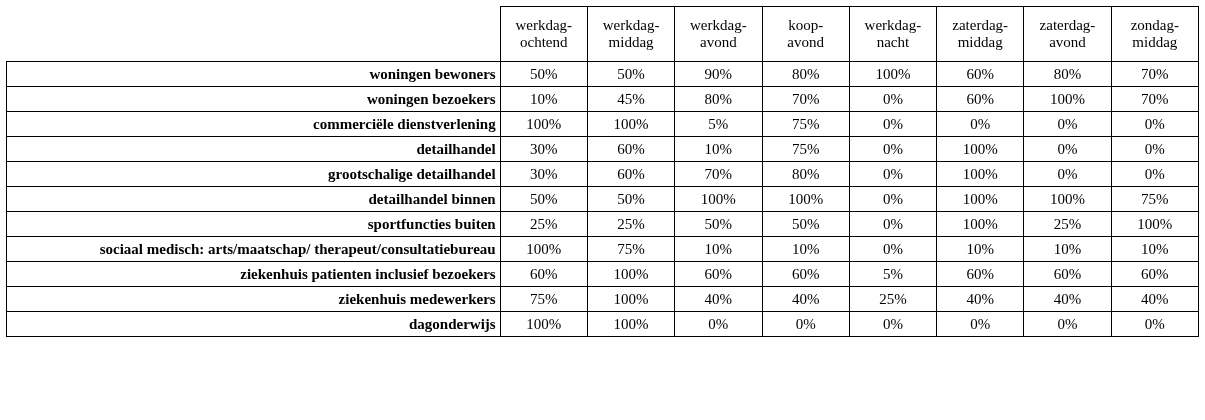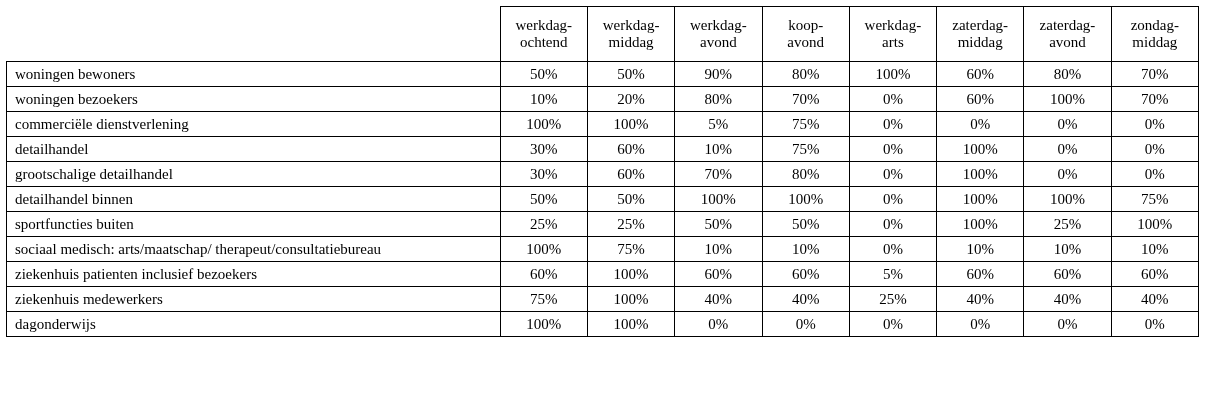--- a/index.html
+++ b/index.html
@@ -44,25 +44,26 @@
     font-weight: normal;
     text-align: center;
     height: 50px;
     line-height: 1.12;
     padding: 2px 4px;
   }
   thead th.hdr span {
     display: block;
   }
   tbody td.rowlabel {
-    text-align: left;
+    text-align: right;
     padding: 1px 4px 1px 8px;
     height: 22px;
     white-space: nowrap;
     overflow: hidden;
+    font-weight: bold;
   }
   tbody td.val {
     text-align: center;
     height: 22px;
     padding: 1px 2px;
   }
 </style>
 </head>
 <body>
 
@@ -93,21 +94,21 @@
         <th class="hdr">
           <span>werkdag-</span>
           <span>avond</span>
         </th>
         <th class="hdr">
           <span>koop-</span>
           <span>avond</span>
         </th>
         <th class="hdr">
           <span>werkdag-</span>
-          <span>arts</span>
+          <span>nacht</span>
         </th>
         <th class="hdr">
           <span>zaterdag-</span>
           <span>middag</span>
         </th>
         <th class="hdr">
           <span>zaterdag-</span>
           <span>avond</span>
         </th>
         <th class="hdr">
@@ -124,21 +125,21 @@
         <td class="val">90%</td>
         <td class="val">80%</td>
         <td class="val">100%</td>
         <td class="val">60%</td>
         <td class="val">80%</td>
         <td class="val">70%</td>
       </tr>
       <tr>
         <td class="rowlabel">woningen bezoekers</td>
         <td class="val">10%</td>
-        <td class="val">20%</td>
+        <td class="val">45%</td>
         <td class="val">80%</td>
         <td class="val">70%</td>
         <td class="val">0%</td>
         <td class="val">60%</td>
         <td class="val">100%</td>
         <td class="val">70%</td>
       </tr>
       <tr>
         <td class="rowlabel">commerciële dienstverlening</td>
         <td class="val">100%</td>

